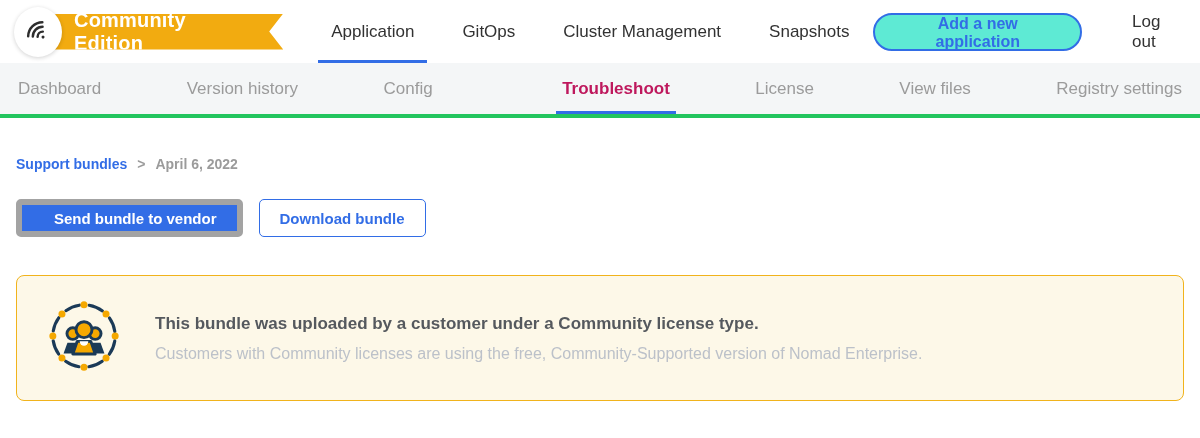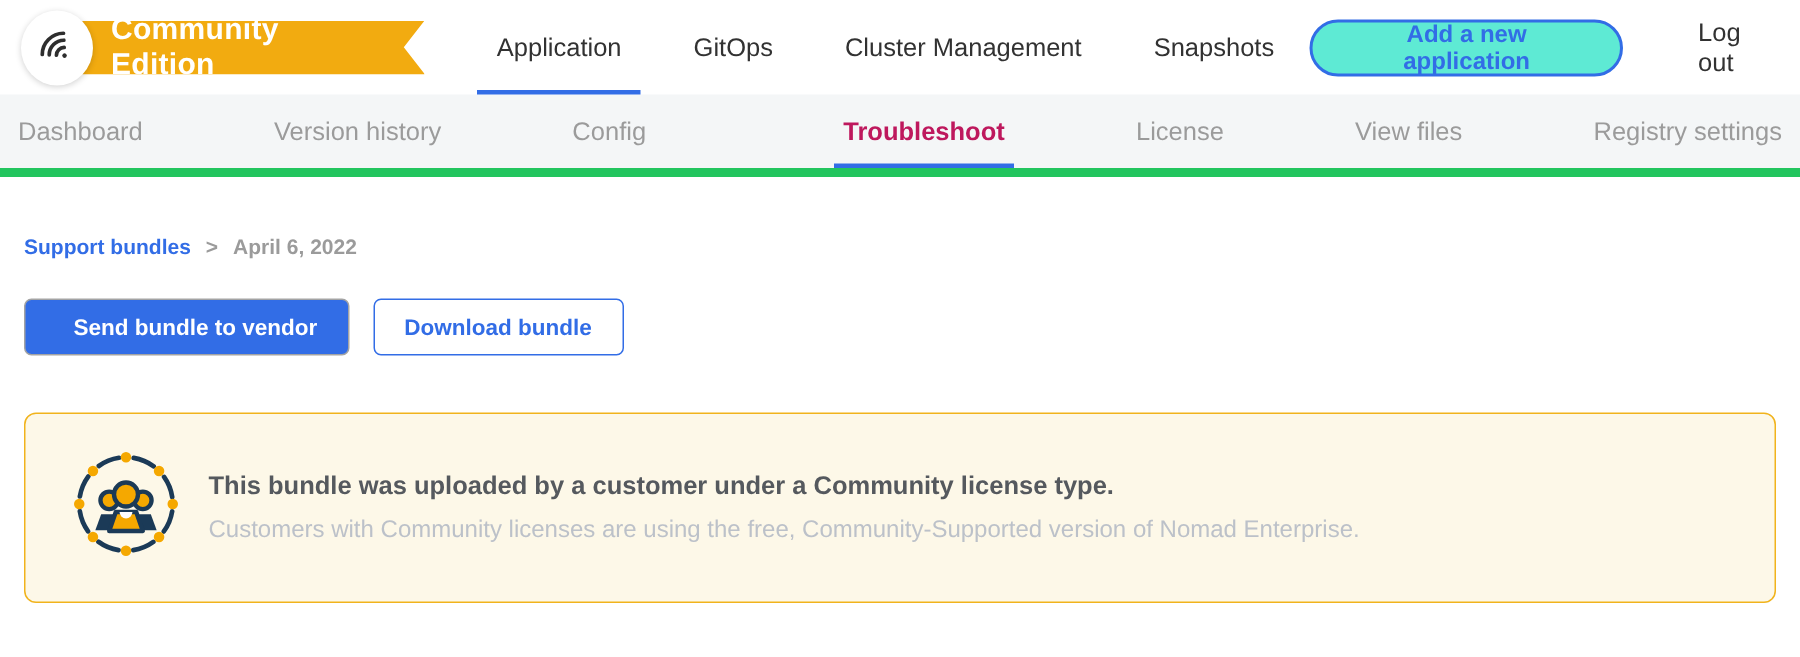--- a/index.html
+++ b/index.html
@@ -20,47 +20,47 @@
              position:relative; cursor:pointer; white-space:nowrap; }
   .top-tab.active::after { content:""; position:absolute; left:11px; right:11px; bottom:0;
                            height:3px; background:#326DE6; }
   .top-actions { margin-left:auto; display:flex; align-items:center; gap:30px; }
   .pill-button { border:2px solid #326DE6; color:#326DE6; background:#5eead4; border-radius:20px;
                  height:38px; padding:0 22px; font-size:16px; font-weight:700; cursor:pointer;
                  font-family:"Liberation Sans", sans-serif; }
   .logout { font-size:17px; color:#323232; cursor:pointer; text-decoration:none;margin-left:20px; }
 
   
-  .subnav { height:55px; background:#F4F6F7; border-bottom:6px solid #22c55e;
-            display:flex; justify-content:space-between; padding:0 12px; }
+  .subnav { height:55px; background:#F4F6F7; border-bottom:4px solid #22c55e;
+            display:flex; justify-content:space-between; padding:0 18px; }
   .subnav-item { display:flex; align-items:center; font-size:17px; color:#9B9B9B;
                  position:relative; cursor:pointer; white-space:nowrap; }
   .subnav-item.active { color:#be185d; font-weight:700;margin-left:44px; }
   .subnav-item.active::after { content:""; position:absolute; left:-6px; right:-6px; bottom:0;
                                height:3px; background:#326DE6; }
 
   
   .main { padding:0 16px; }
   .breadcrumb { margin-top:38px; font-size:14px; font-weight:700; display:flex; gap:10px; align-items:center; }
   .crumb-link { color:#326DE6; cursor:pointer; text-decoration:none; }
   .crumb-sep, .crumb-current { color:#9B9B9B; }
 
   .title-row { margin-top:22px; display:flex; justify-content:space-between; align-items:flex-start; }
   .page-title { font-size:31px; font-weight:700; color:#323232; line-height:1.15; }
   .collected { margin-top:5px; font-size:14px; color:#9B9B9B; }
   .collected b { font-weight:700; }
   .actions { display:flex; gap:16px; padding-top:5px; }
   .btn { height:38px; padding:0 20px; border-radius:5px; font-size:15px; font-weight:700;
          cursor:pointer; font-family:"Liberation Sans", sans-serif; }
-  .btn-primary { background:#326DE6; color:#fff; border:1px solid #a3a3a3;padding-left:32px; }
+  .btn-primary { background:#326DE6; color:#fff; border:6px solid #a3a3a3;padding-left:32px; }
   .btn-secondary { background:#fff; color:#326DE6; border:1px solid #326DE6; }
 
   
   .banner { margin-top:38px; background:#FDF8E8; border:1px solid #F1B31C; border-radius:8px;
-            padding:23px 30px; display:flex; align-items:center; gap:18px; }
+            padding:23px 30px; display:flex; align-items:center; gap:34px; }
   .banner-icon { flex:0 0 74px; }
   .banner-heading { font-size:17px; font-weight:700; color:#55595e; }
   .banner-subtext { margin-top:11px; font-size:16px; color:#BCC1C9; }
 </style>
 </head>
 <body>
 
 <header class="topbar">
   <div class="brand">
     <div class="logo-circle">

